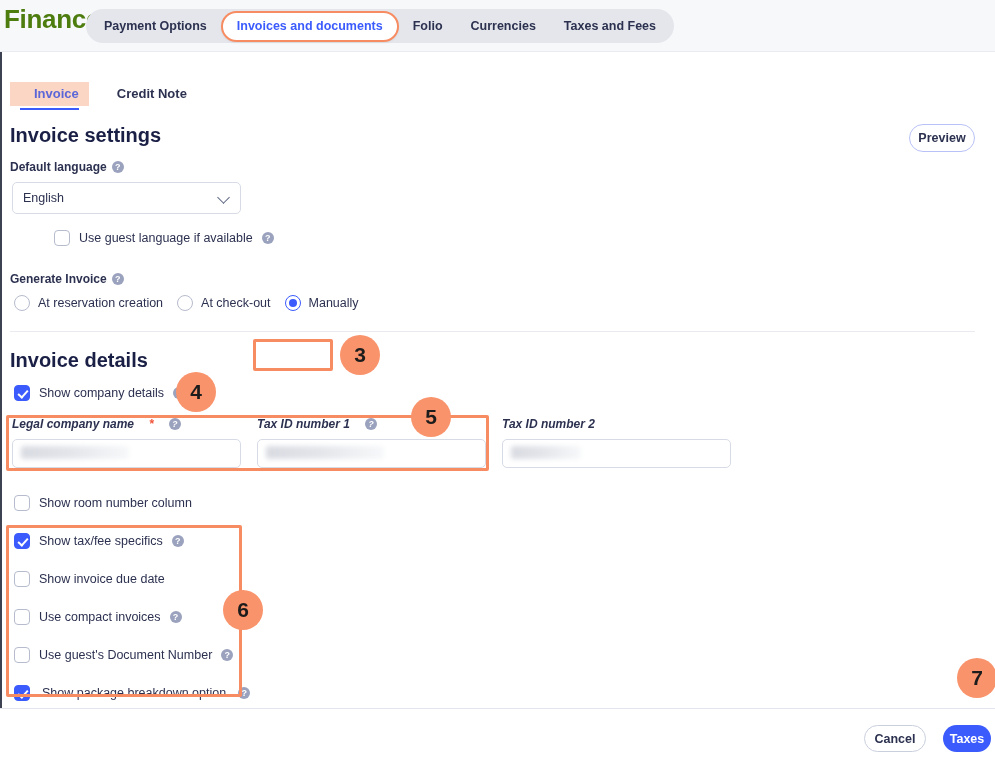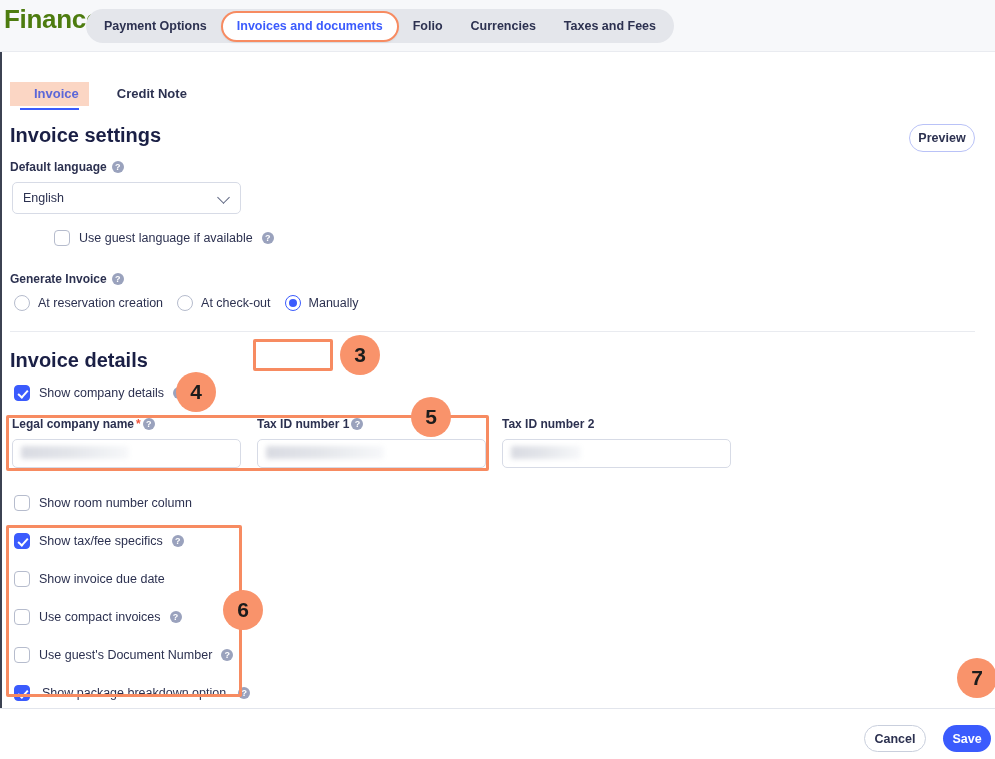--- a/index.html
+++ b/index.html
@@ -200,23 +200,24 @@
     position: absolute; left: 10px; width: 965px; height: 1px;
     background: #e9ebf0;
   }
   #divider-sections { top: 279px; }
 
   
   .company-fields { position: absolute; left: 0; top: 365px; width: 995px; height: 60px; }
   .cfield { position: absolute; }
   .cfield .lbl {
     font-size: 12px; font-weight: bold; color: #2c3150;
-    display: flex; align-items: center; gap: 2px;
+    display: flex; align-items: center; gap: 15px;
     white-space: nowrap;
     margin-bottom: 8px;
+    font-style: italic;
   }
   .cinput {
     width: 229px; height: 29px;
     border: 1px solid #d7dbe6; border-radius: 5px;
     background: #fff;
     position: relative; overflow: hidden;
   }
   .blur {
     position: absolute; top: 6px; left: 8px;
     height: 13px;
@@ -432,16 +433,16 @@
     <div class="badge" id="badge-3">3</div>
     <div class="badge" id="badge-4">4</div>
     <div class="badge" id="badge-5">5</div>
     <div class="badge" id="badge-6">6</div>
   </div>
 
   <div class="badge" id="badge-7">7</div>
 
   <div class="footer">
     <button class="cancel-btn">Cancel</button>
-    <button class="save-btn">Save</button>
+    <button class="save-btn">Taxes</button>
   </div>
 
 </div>
 
 </body></html>

